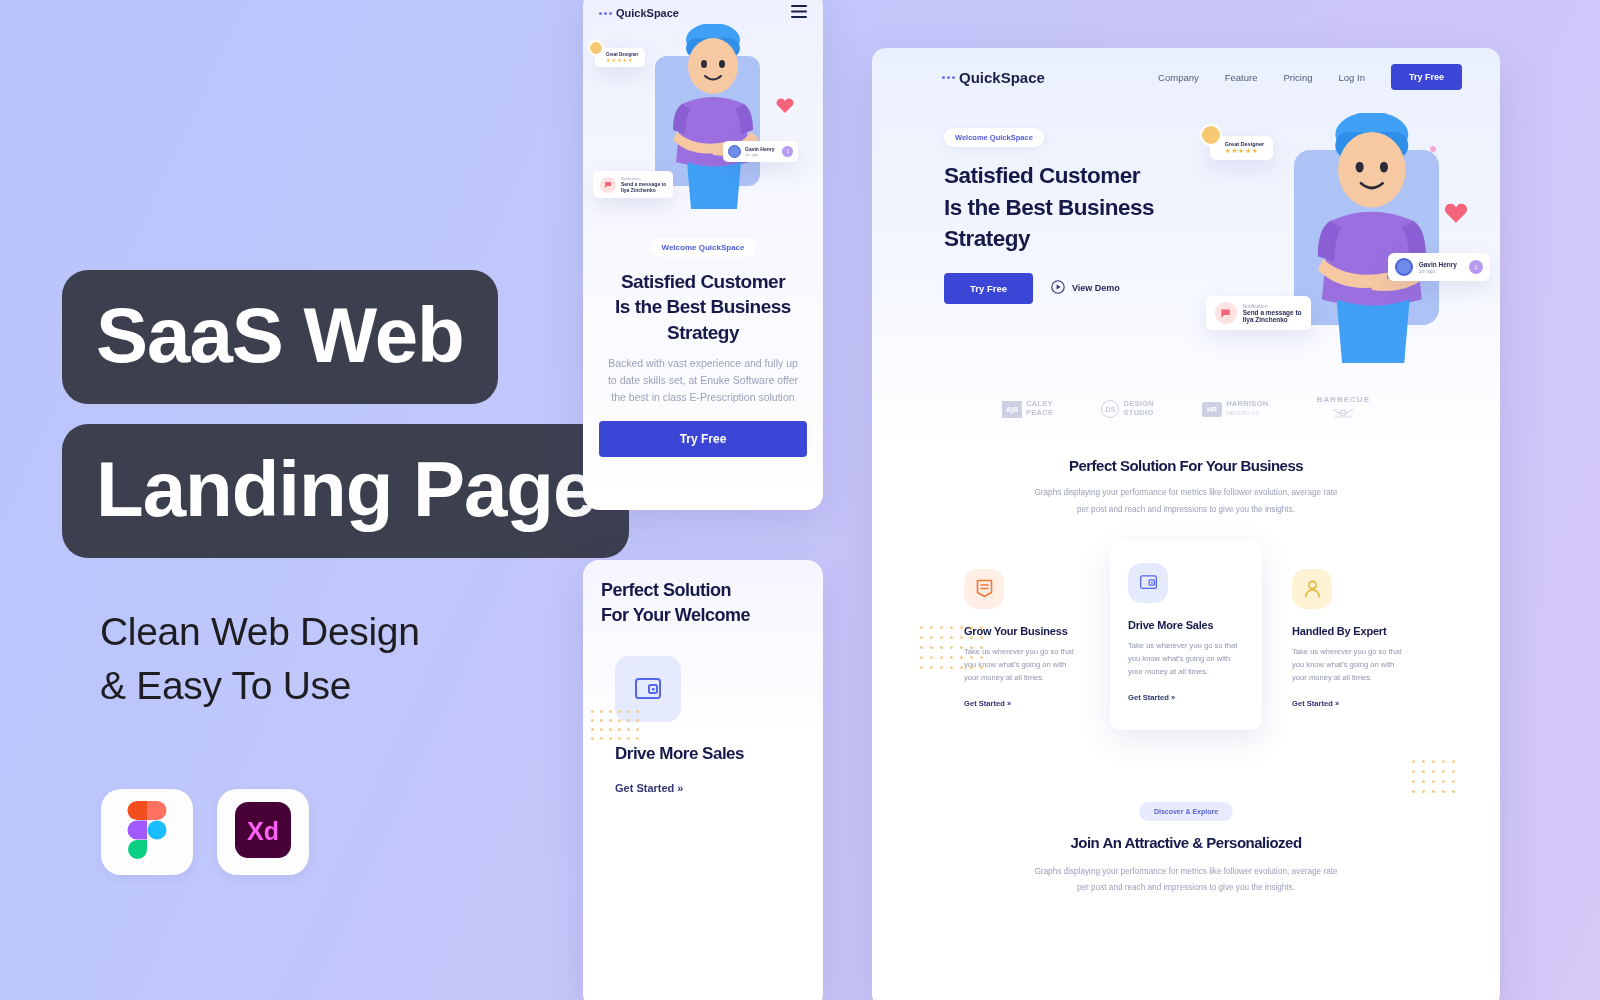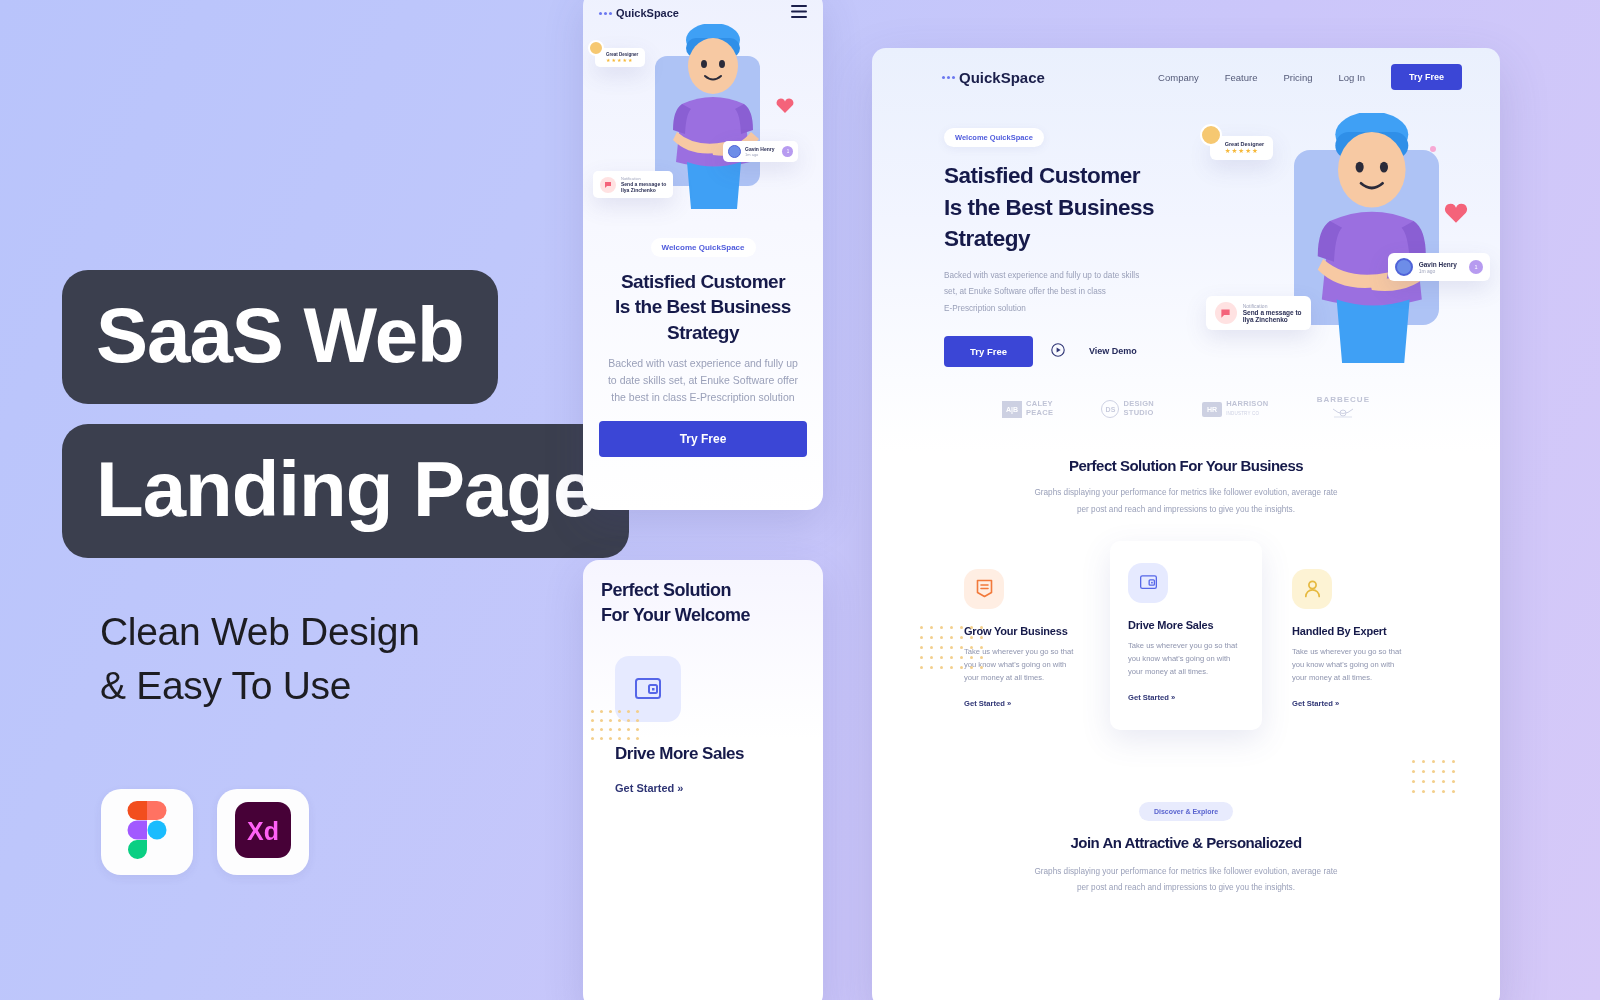--- a/index.html
+++ b/index.html
@@ -287,28 +287,23 @@
   </div>
 
   <div class="d-hero">
     <div style="width:255px;padding-top:18px;">
       <span class="pill" style="font-size:7.5px;padding:5px 11px;box-shadow:0 2px 8px rgba(90,90,170,.08);">Welcome QuickSpace</span>
       <div class="hx" style="font-size:22.5px;line-height:1.4;margin-top:13px;">
         <div>Satisfied Customer</div>
         <div>Is the Best Business</div>
         <div>Strategy</div>
       </div>
-      <div class="muted" style="font-size:8.2px;line-height:2.05;margin-top:13px;">
-        <div>Backed with vast experience and fully up to date skills</div>
-        <div>set, at Enuke Software offer the best in class</div>
-        <div>E-Prescription solution</div>
-      </div>
       <div style="display:flex;align-items:center;gap:18px;margin-top:18px;">
         <span class="btn-primary" style="font-size:9.5px;padding:10px 26px;">Try Free</span>
-        <span style="display:flex;align-items:center;gap:24px;font-size:9px;font-weight:700;color:#262b5c;">
+        <span style="display:flex;align-items:center;gap:7px;font-size:9px;font-weight:700;color:#262b5c;">
           <span>
             <svg width="14" height="14" viewBox="0 0 14 14">
               <circle cx="7" cy="7" r="6.2" fill="none" stroke="#2f3575" stroke-width="1.1"></circle>
               <path d="M5.6 4.4 L9.6 7 L5.6 9.6z" fill="#2f3575"></path>
             </svg>
           </span>
           <span>View Demo</span>
         </span>
       </div>
     </div>

